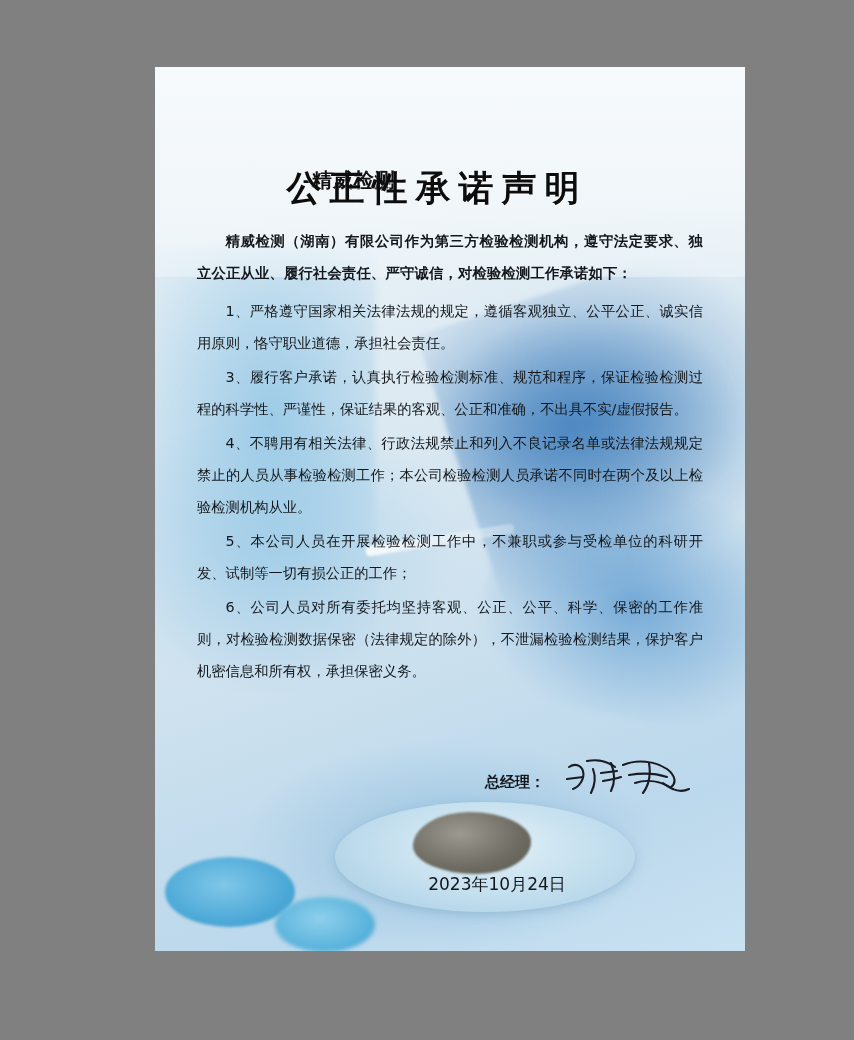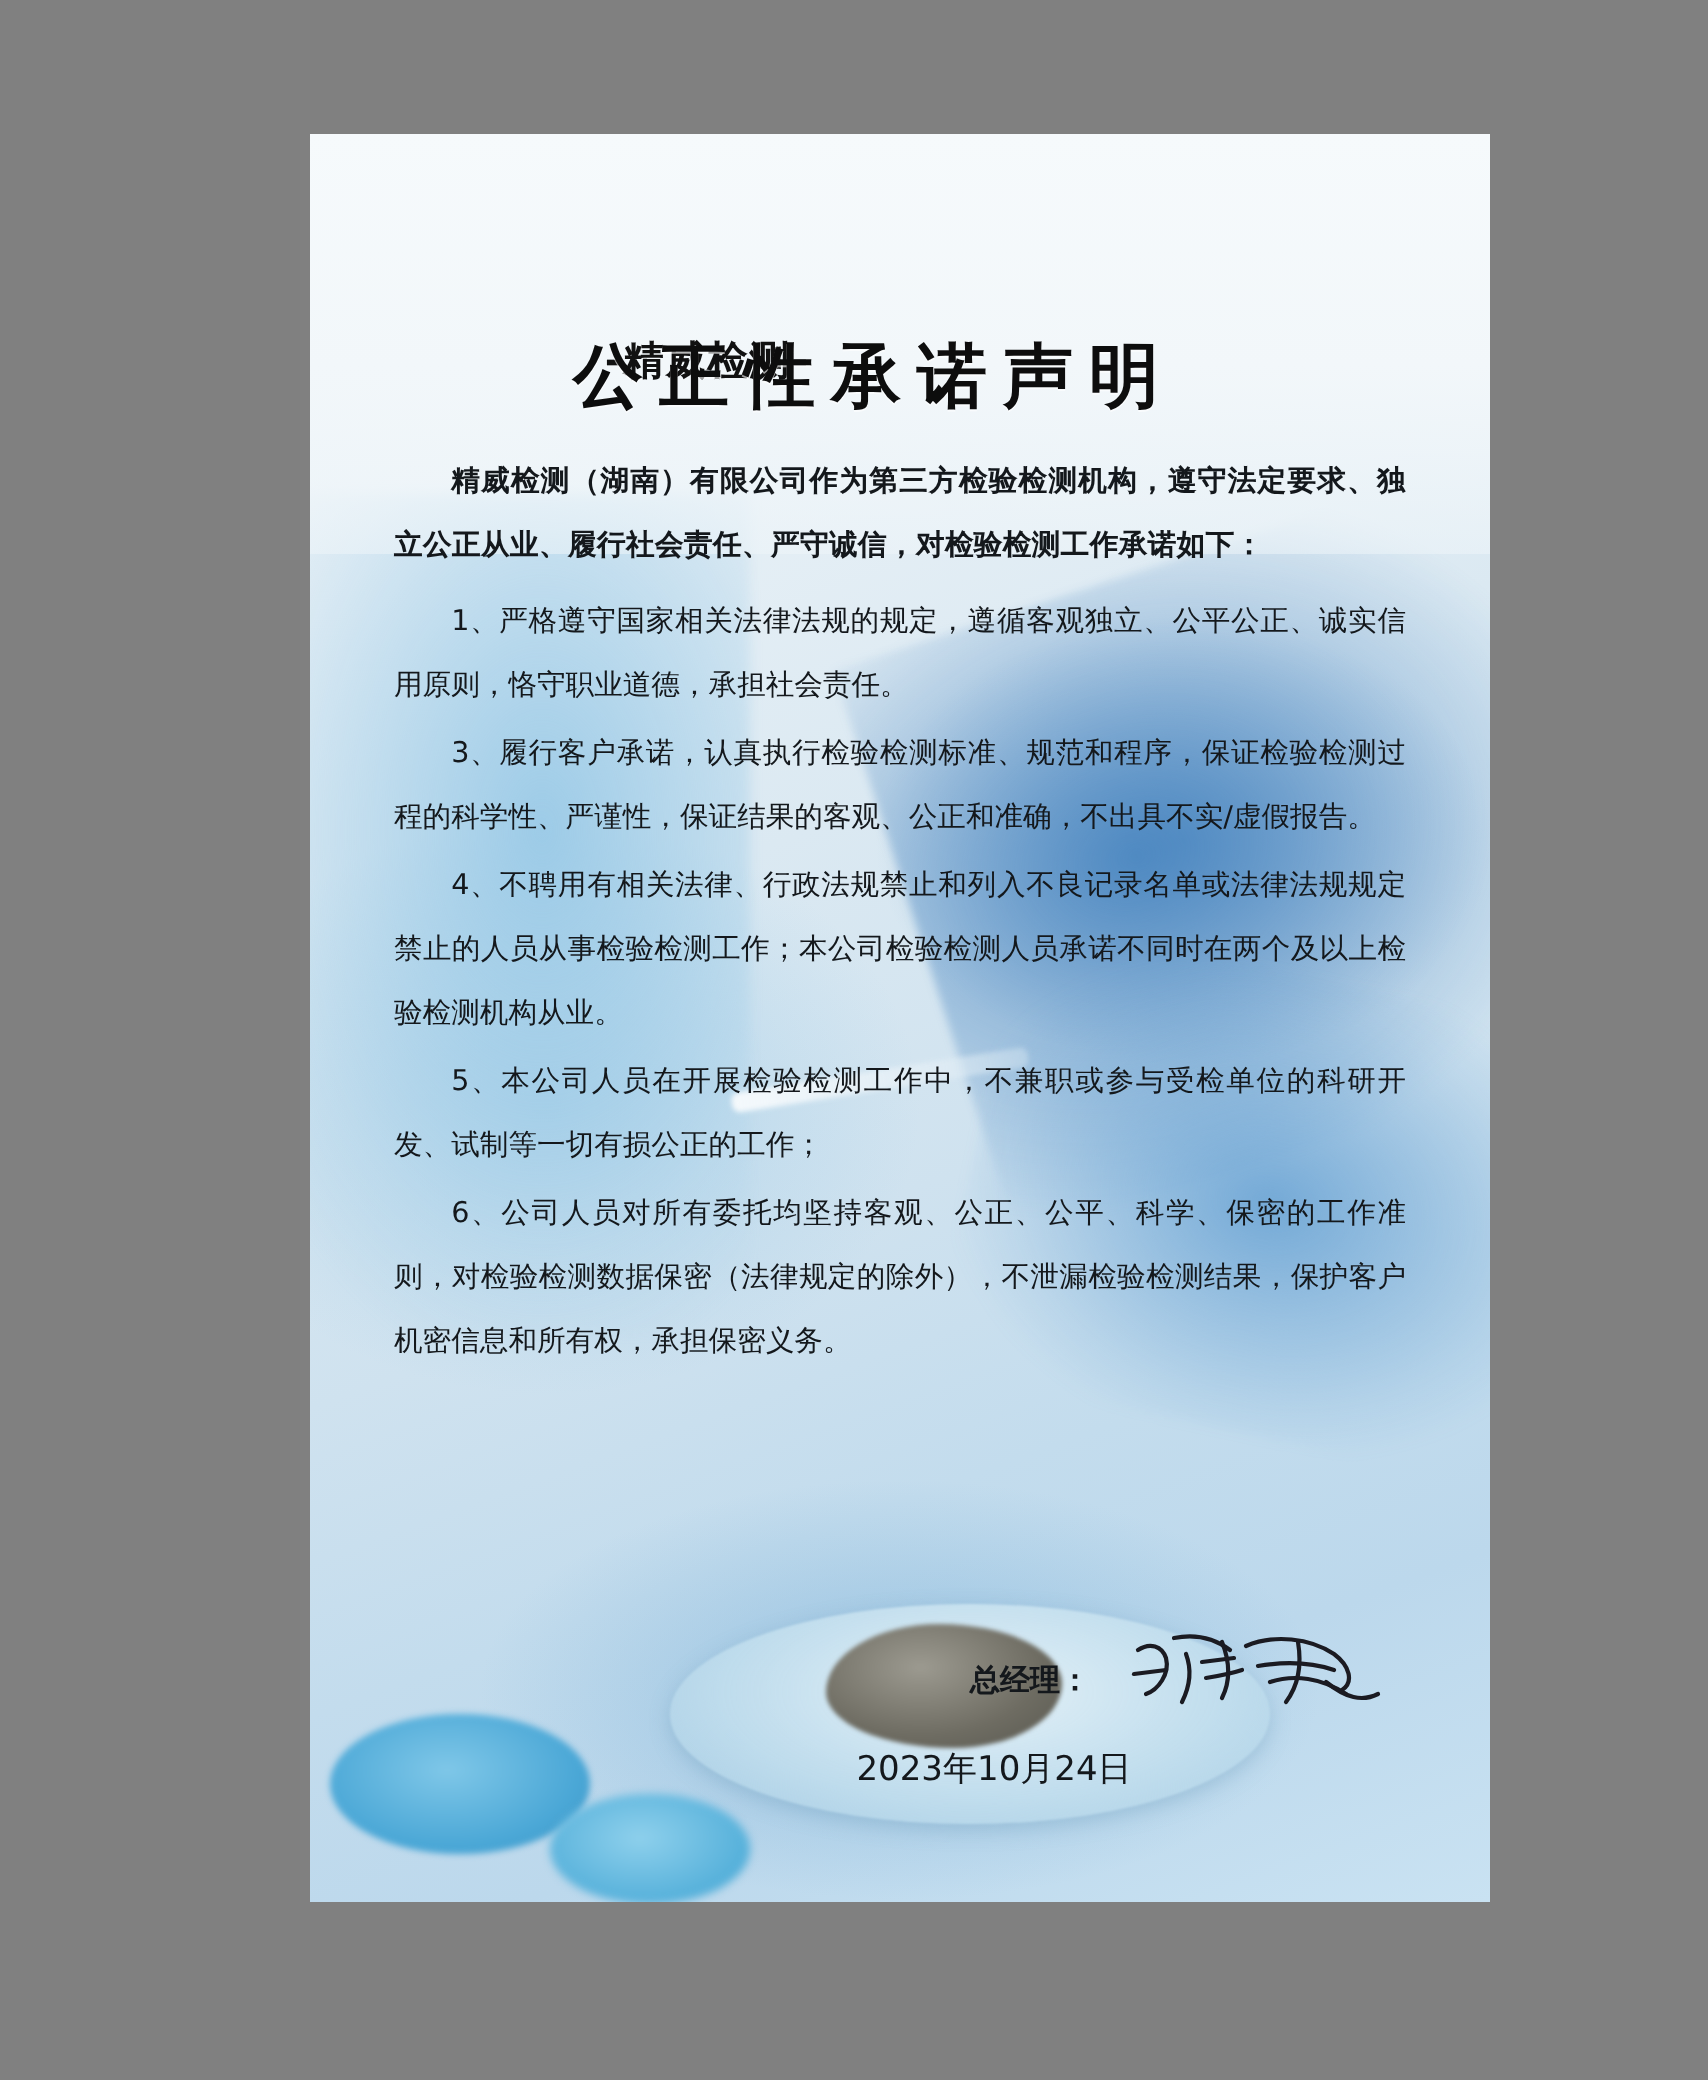--- a/index.html
+++ b/index.html
@@ -171,21 +171,21 @@
     letter-spacing: 0.2px;
   }
   p.item {
     text-indent: 2em;
   }
 
   
   .sign-row {
     position: absolute;
     left: 0;
-    top: 756px;
+    top: 698px;
     width: 674px;
     height: 50px;
   }
   .sign-label {
     position: absolute;
     left: 330px;
     top: 8px;
     font-family: "DejaVu Sans", sans-serif;
     font-size: 15px;
     font-weight: bold;

